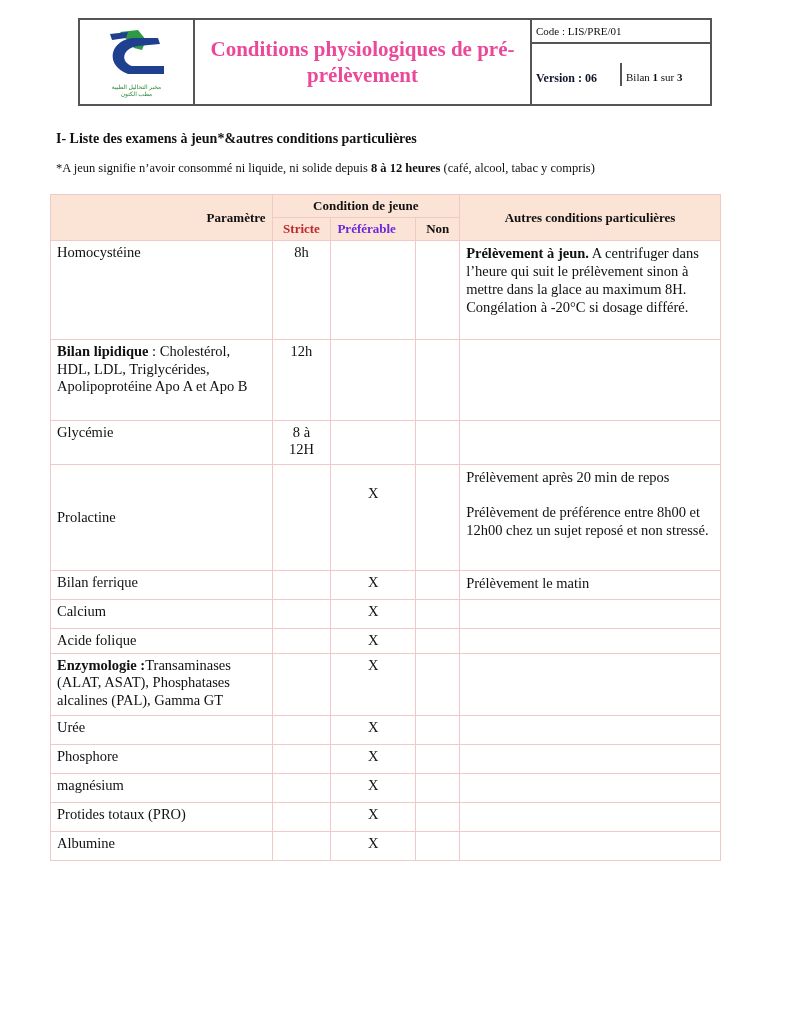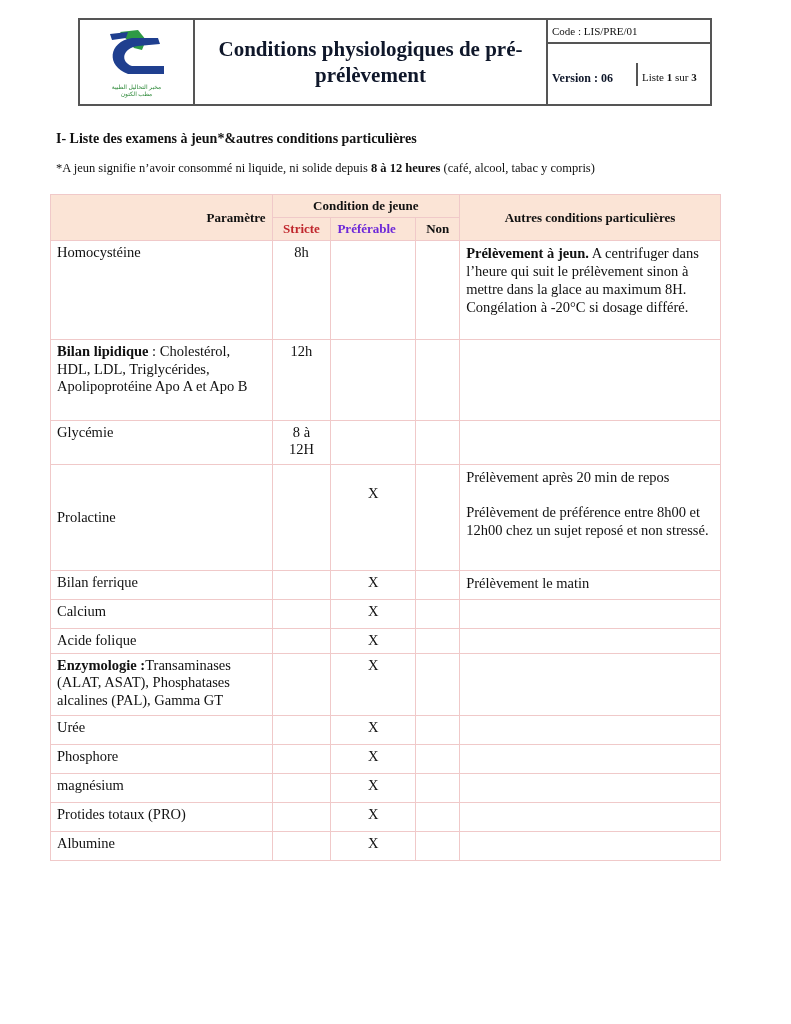--- a/index.html
+++ b/index.html
@@ -1,21 +1,21 @@
 <!DOCTYPE html>
 <html><head>
 <meta charset="utf-8">
 <style>
   html, body { margin:0; padding:0; background:#ffffff; }
   body { width:791px; height:1024px; position:relative; font-family:"Liberation Serif", serif; color:#111; overflow:hidden; }
 
   .hdr { position:absolute; left:78px; top:18px; width:634px; height:88px; border:2px solid #555; box-sizing:border-box; display:flex; }
   .hdr .logo { width:113px; border-right:2px solid #555; display:flex; flex-direction:column; align-items:center; justify-content:center; }
-  .hdr .title { flex:1; border-right:2px solid #555; display:flex; align-items:center; justify-content:center; text-align:center; font-weight:bold; color:#0f172a; font-size:21px; line-height:1.25; padding:0 6px; }
-  .hdr .meta { width:162px; display:flex; flex-direction:column; font-size:11px; }
+  .hdr .title { flex:1; border-right:2px solid #555; display:flex; align-items:center; justify-content:center; text-align:center; font-weight:bold; color:#ec4899; font-size:21px; line-height:1.25; padding:0 6px; }
+  .hdr .meta { width:178px; display:flex; flex-direction:column; font-size:11px; }
   .hdr .meta .r { border-bottom:2px solid #555; padding:0 4px; display:flex; align-items:center; }
   .hdr .meta .r1 { height:22px; }
   .hdr .meta .r2 { height:26px; }
   .hdr .meta .r3 { flex:1; border-bottom:none; padding:0; display:flex; }
   .hdr .meta .ver { width:80px; border-right:2px solid #555; display:flex; align-items:center; padding:0 4px; font-weight:bold; color:#0f172a; font-size:12px; padding-top:8px; }
   .hdr .meta .pg { flex:1; padding:6px 4px 0 4px; font-size:11px; }
   .logo-text { font-size:6px; color:#2f8a3a; text-align:center; margin-top:2px; line-height:1.1; }
 
   .sec-title { position:absolute; left:56px; top:131px; font-weight:bold; font-size:14px; }
   .note { position:absolute; left:56px; top:161px; font-size:12.5px; }
@@ -52,21 +52,21 @@
   <div class="title">
     <div>
       <div>Conditions physiologiques de pré-</div>
       <div>prélèvement</div>
     </div>
   </div>
   <div class="meta">
     <div class="r r1">Code : LIS/PRE/01</div>
     <div class="r r3">
       <div class="ver">Version : 06</div>
-      <div class="pg"><span>Liste </span><b>1</b><span> sur </span><b>3</b></div>
+      <div class="pg"><span>Bilan </span><b>1</b><span> sur </span><b>3</b></div>
     </div>
   </div>
 </div>
 
 <div class="sec-title">I- Liste des examens à jeun*&amp;autres conditions particulières</div>
 <div class="note"><span>*A jeun signifie n’avoir consommé ni liquide, ni solide depuis </span><b>8 à 12 heures</b><span> (café, alcool, tabac y compris)</span></div>
 
 <table class="main">
   <thead>
     <tr>

